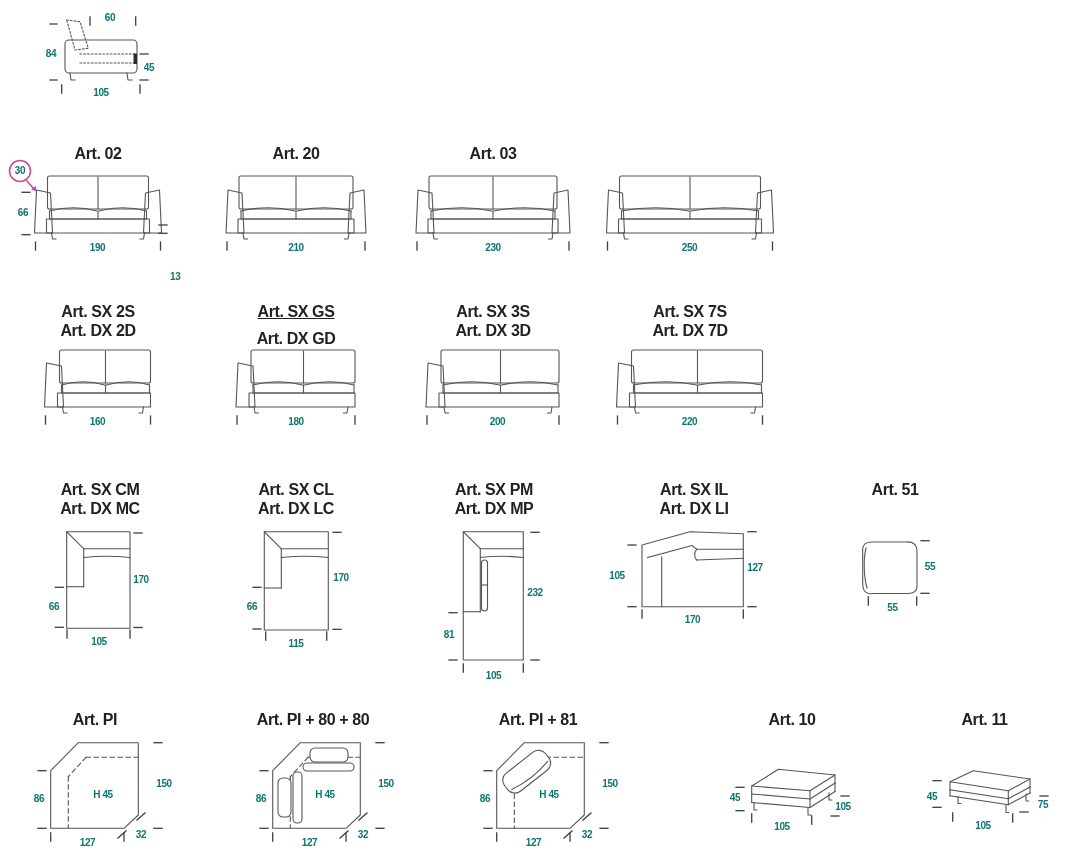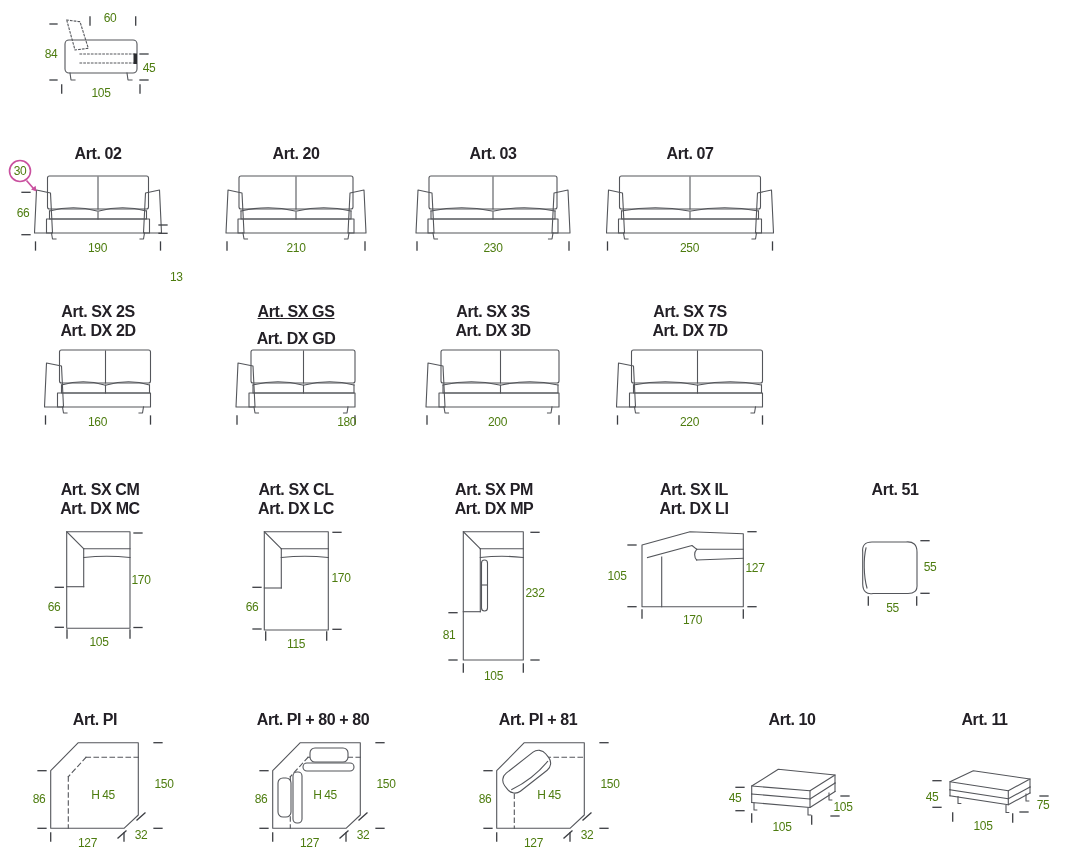--- a/index.html
+++ b/index.html
@@ -12,21 +12,21 @@
   .dot { stroke-dasharray:1.6 2.2; }
   .dsh { stroke-dasharray:4.5 3.5; }
   .cushion { fill:#ffffff; stroke:#54565b; stroke-width:1.1; }
   .fillda { fill:#2b2c30; stroke:none; }
   .accent { stroke:#c9509f; fill:none; stroke-width:1.6; }
   .accent-fill { fill:#c9509f; stroke:none; }
   .art { position:absolute; left:0; right:0; text-align:center; font-size:16px; font-weight:700;
     color:#232026; letter-spacing:-0.4px; line-height:19px; }
   .art2 { position:absolute; left:0; right:0; text-align:center; font-size:16px; font-weight:700;
     color:#232026; letter-spacing:-0.4px; line-height:19px; }
-  .dim { position:absolute; font-size:12px; font-weight:400; color:#4d7c0f; text-align:center;
+  .dim { position:absolute; font-size:10px; font-weight:700; color:#0f766e; text-align:center;
     line-height:16px; letter-spacing:-0.4px; white-space:nowrap; }
   .dim.left-al { text-align:left; }
 </style>
 </head>
 <body>
 
 <div class="cell" style="left:8px; top:4px; width:200px; height:110px;">
   <svg width="200" height="110">
     <g class="ln">
       <rect x="57" y="36" width="72" height="33" rx="4"></rect>
@@ -138,21 +138,20 @@
       <g class="tk">
         <path d="M1,66 v8"></path>
           <path d="M153,66 v8"></path>
       </g>
     </g>
   </svg>
   <span class="dim" style="left:21px; top:100px; width:154px;">230</span>
 </div>
 
 <div class="cell" style="left:592px; top:140px; width:196px; height:120px;">
-  <span class="art" style="top:4px;">Art. 07</span>
   <svg width="196" height="120">
     <g transform="translate(14.5 36)">
       <g class="ln">
         <rect x="13" y="0" width="141" height="33" rx="2"></rect>
         <path d="M83.5,1 V33"></path>
         <polygon points="2,14 16,17 18,57 0,57"></polygon>
         <polygon points="165,14 151,17 149,57 167,57"></polygon>
         <path d="M15,35 Q49,28.5 82.5,35"></path>
         <path d="M84.5,35 Q118,28.5 152,35"></path>
         <path d="M15,35 V43 H152 V35"></path>
@@ -212,21 +211,21 @@
         <rect x="13" y="43" width="106" height="14"></rect>
         <path d="M18,57 l1,6 l3.5,0"></path>
         <path d="M112,57 l-1,6 l-3.5,0"></path>
       </g>
       <g class="tk">
         <path d="M1,66 v8"></path>
           <path d="M119,66 v8"></path>
       </g>
     </g>
   </svg>
-  <span class="dim" style="left:38px; top:116px; width:120px;text-align:right;">180</span>
+  <span class="dim" style="left:38px; top:116px; width:120px;">180</span>
 </div>
 
 <div class="cell" style="left:395px; top:298px; width:196px; height:140px;">
   <span class="art" style="top:4px;">Art. SX 3S</span>
   <span class="art2" style="top:23px;">Art. DX 3D</span>
   <svg width="196" height="140">
     <g transform="translate(31 52)">
       <g class="ln">
         <rect x="15" y="0" width="118" height="33" rx="2"></rect>
         <path d="M74.5,1 V33"></path>

